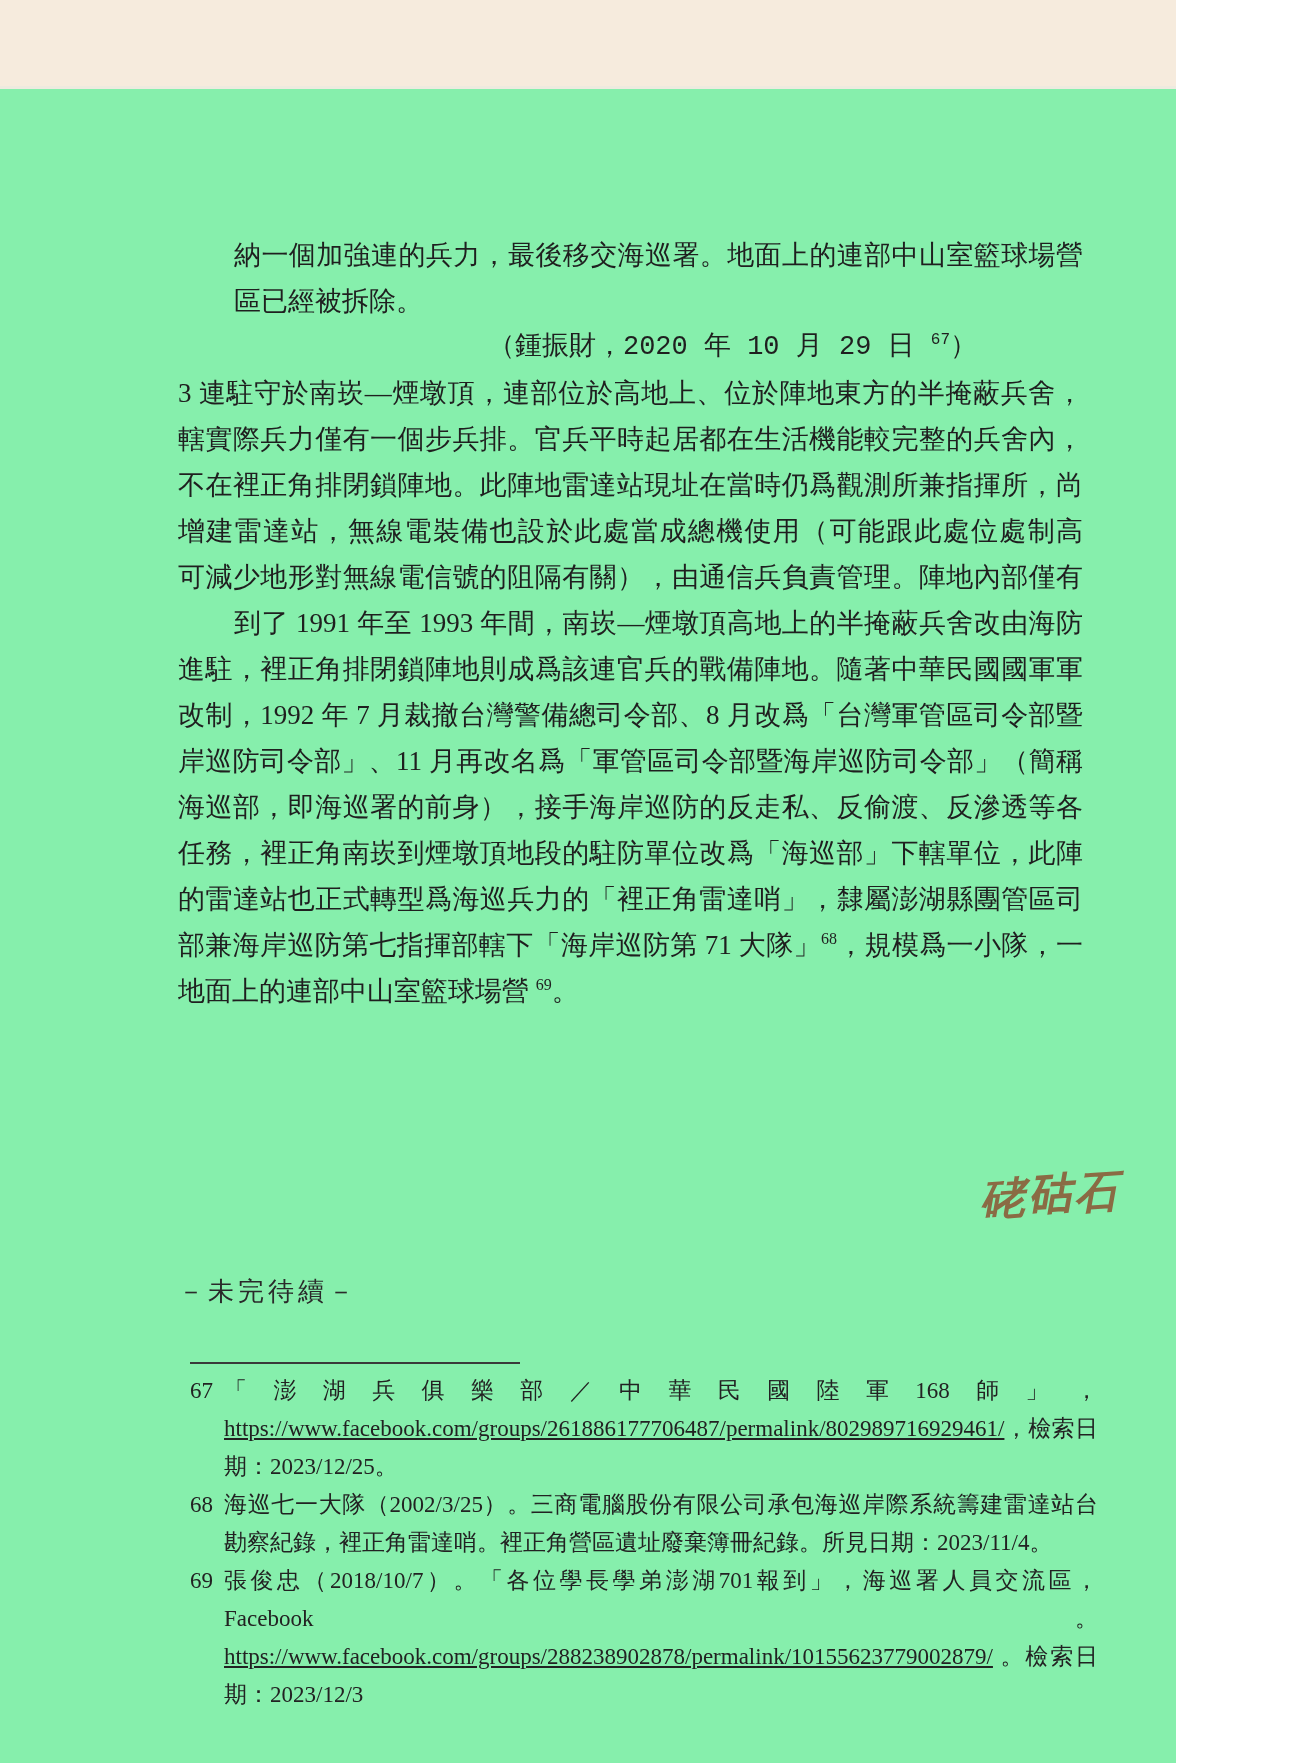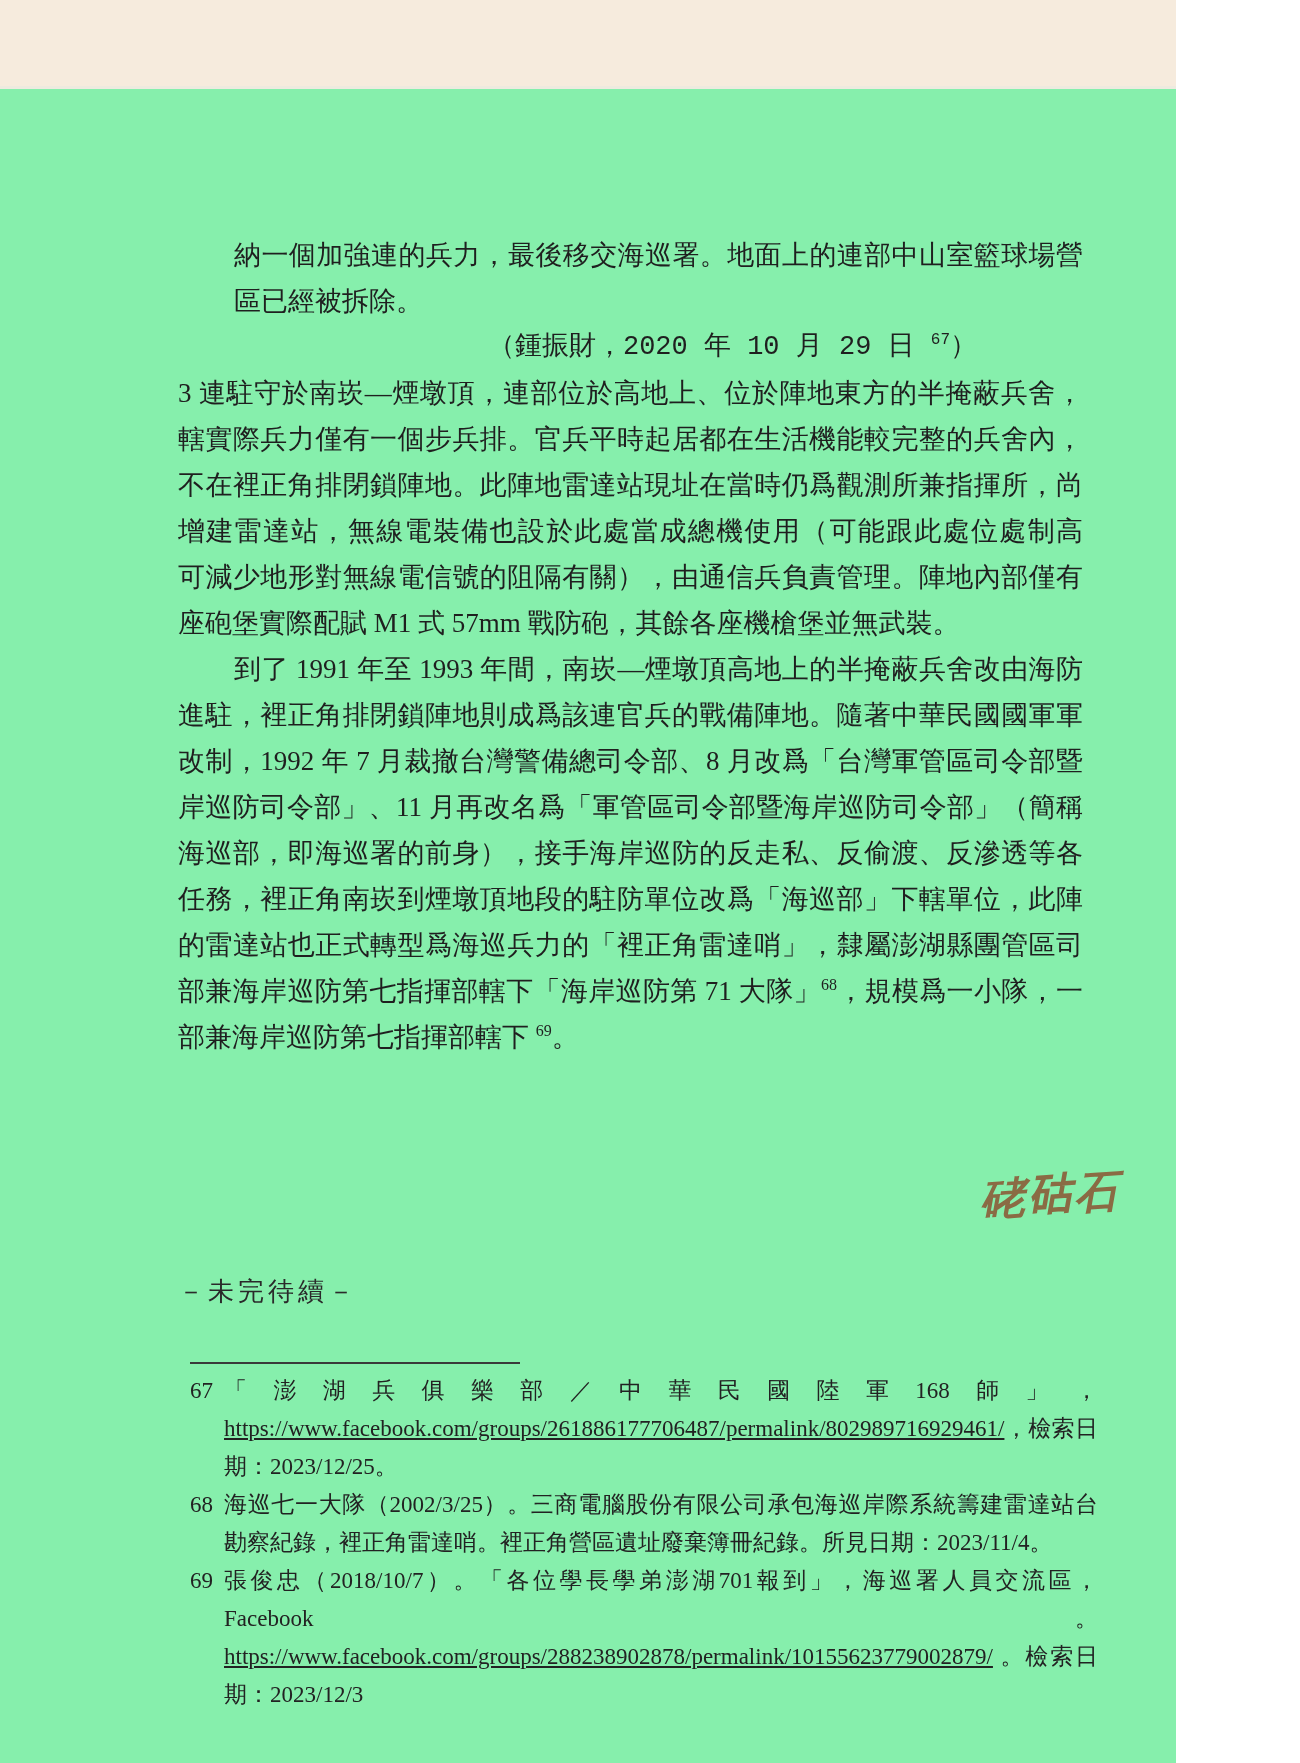--- a/index.html
+++ b/index.html
@@ -126,31 +126,30 @@
     <div class="line quote-line">納一個加強連的兵力，最後移交海巡署。地面上的連部中山室籃球場營</div>
     <div class="line quote-line flush">區已經被拆除。</div>
 
     <div class="citation"><span>（鍾振財，2020 年 10 月 29 日 </span><sup class="ref">67</sup><span>）</span></div>
 
     <div class="line">3 連駐守於南崁—煙墩頂，連部位於高地上、位於陣地東方的半掩蔽兵舍，下</div>
     <div class="line">轄實際兵力僅有一個步兵排。官兵平時起居都在生活機能較完整的兵舍內，而</div>
     <div class="line">不在裡正角排閉鎖陣地。此陣地雷達站現址在當時仍爲觀測所兼指揮所，尚未</div>
     <div class="line">增建雷達站，無線電裝備也設於此處當成總機使用（可能跟此處位處制高點，</div>
     <div class="line">可減少地形對無線電信號的阻隔有關），由通信兵負責管理。陣地內部僅有兩</div>
-    <div class="line flush">座砲堡實際配賦 M1 式 57mm 戰防砲，其餘各座機槍堡並無武裝。</div>
 
     <div class="line indent">到了 1991 年至 1993 年間，南崁—煙墩頂高地上的半掩蔽兵舍改由海防連</div>
     <div class="line">進駐，裡正角排閉鎖陣地則成爲該連官兵的戰備陣地。隨著中華民國國軍軍種</div>
     <div class="line">改制，1992 年 7 月裁撤台灣警備總司令部、8 月改爲「台灣軍管區司令部暨海</div>
     <div class="line">岸巡防司令部」、11 月再改名爲「軍管區司令部暨海岸巡防司令部」（簡稱</div>
     <div class="line">海巡部，即海巡署的前身），接手海岸巡防的反走私、反偷渡、反滲透等各項</div>
     <div class="line">任務，裡正角南崁到煙墩頂地段的駐防單位改爲「海巡部」下轄單位，此陣地</div>
     <div class="line">的雷達站也正式轉型爲海巡兵力的「裡正角雷達哨」，隸屬澎湖縣團管區司令</div>
     <div class="line"><span>部兼海岸巡防第七指揮部轄下「海岸巡防第 71 大隊」</span><sup class="ref">68</sup><span>，規模爲一小隊，一</span></div>
-    <div class="line flush"><span>部兼海岸巡防第七指揮部轄下 </span><sup class="ref">69</sup><span>。</span></div>
+    <div class="line flush"><span>地面上的連部中山室籃球場營 </span><sup class="ref">69</sup><span>。</span></div>
 
   </div>
 
   <div class="signature">硓𥑮石</div>
 
   <div class="continued">－未完待續－</div>
 
   <div class="footnotes">
     <div class="fn-rule"></div>
 

